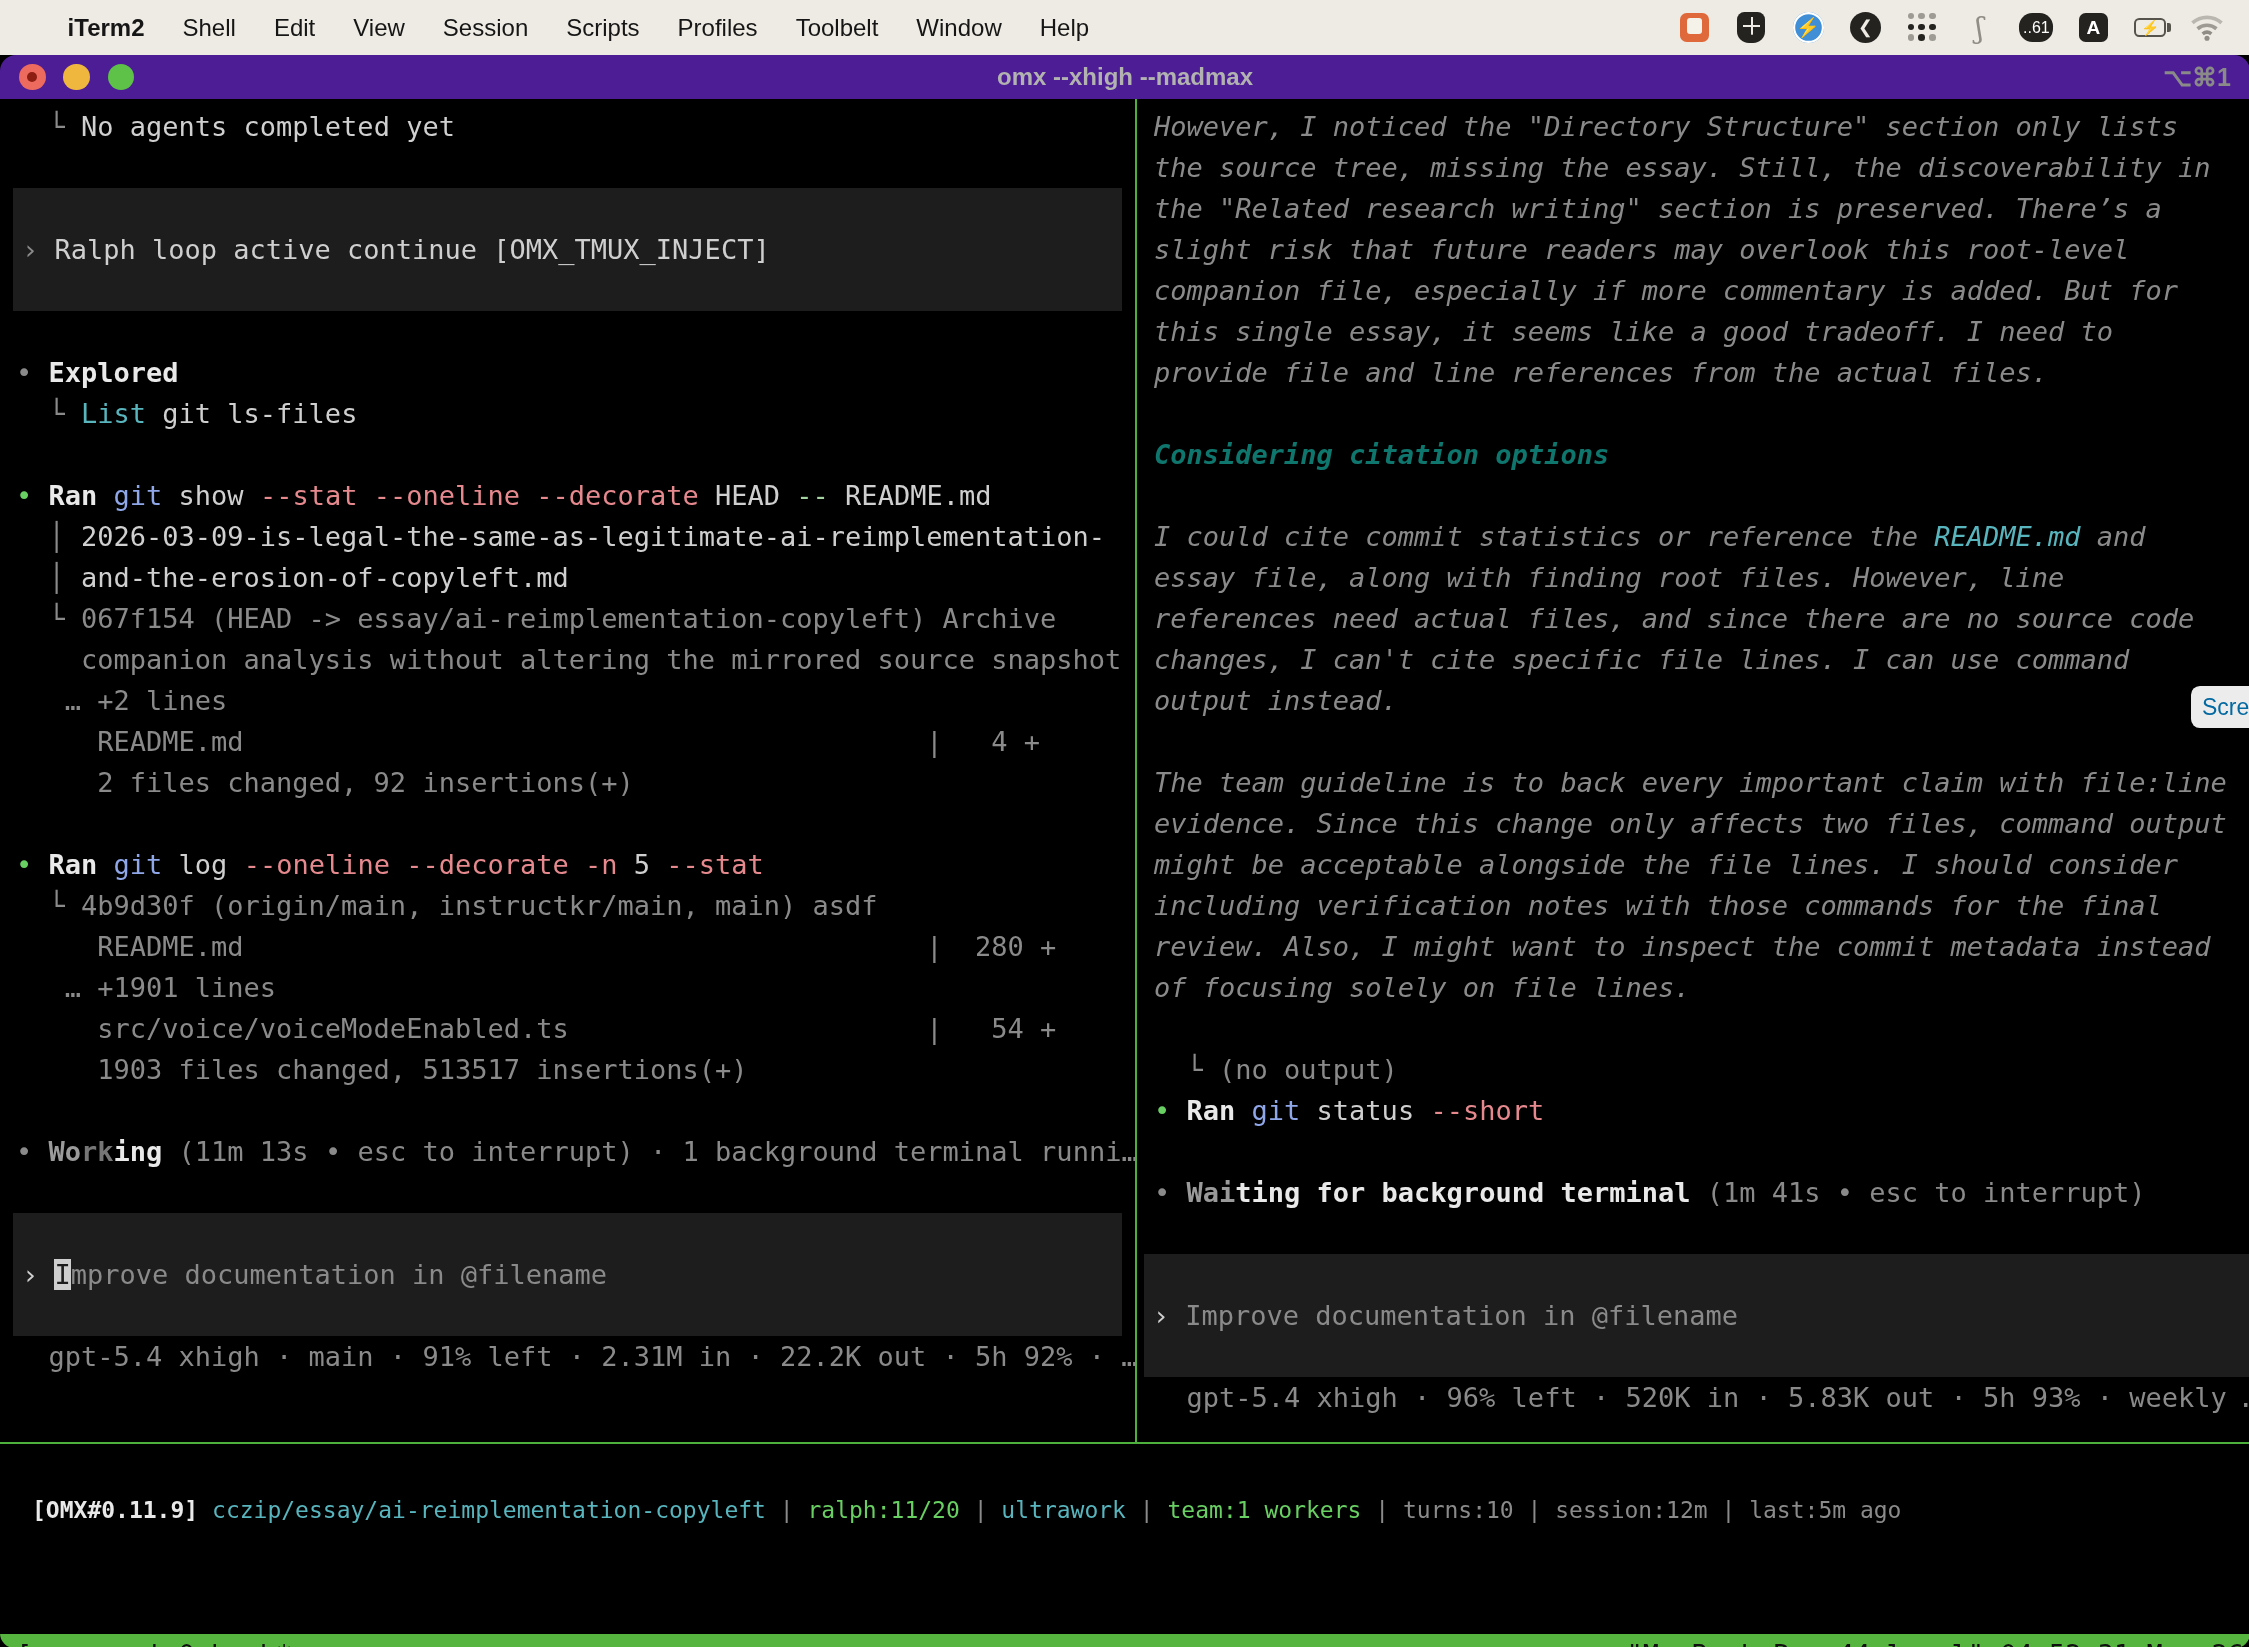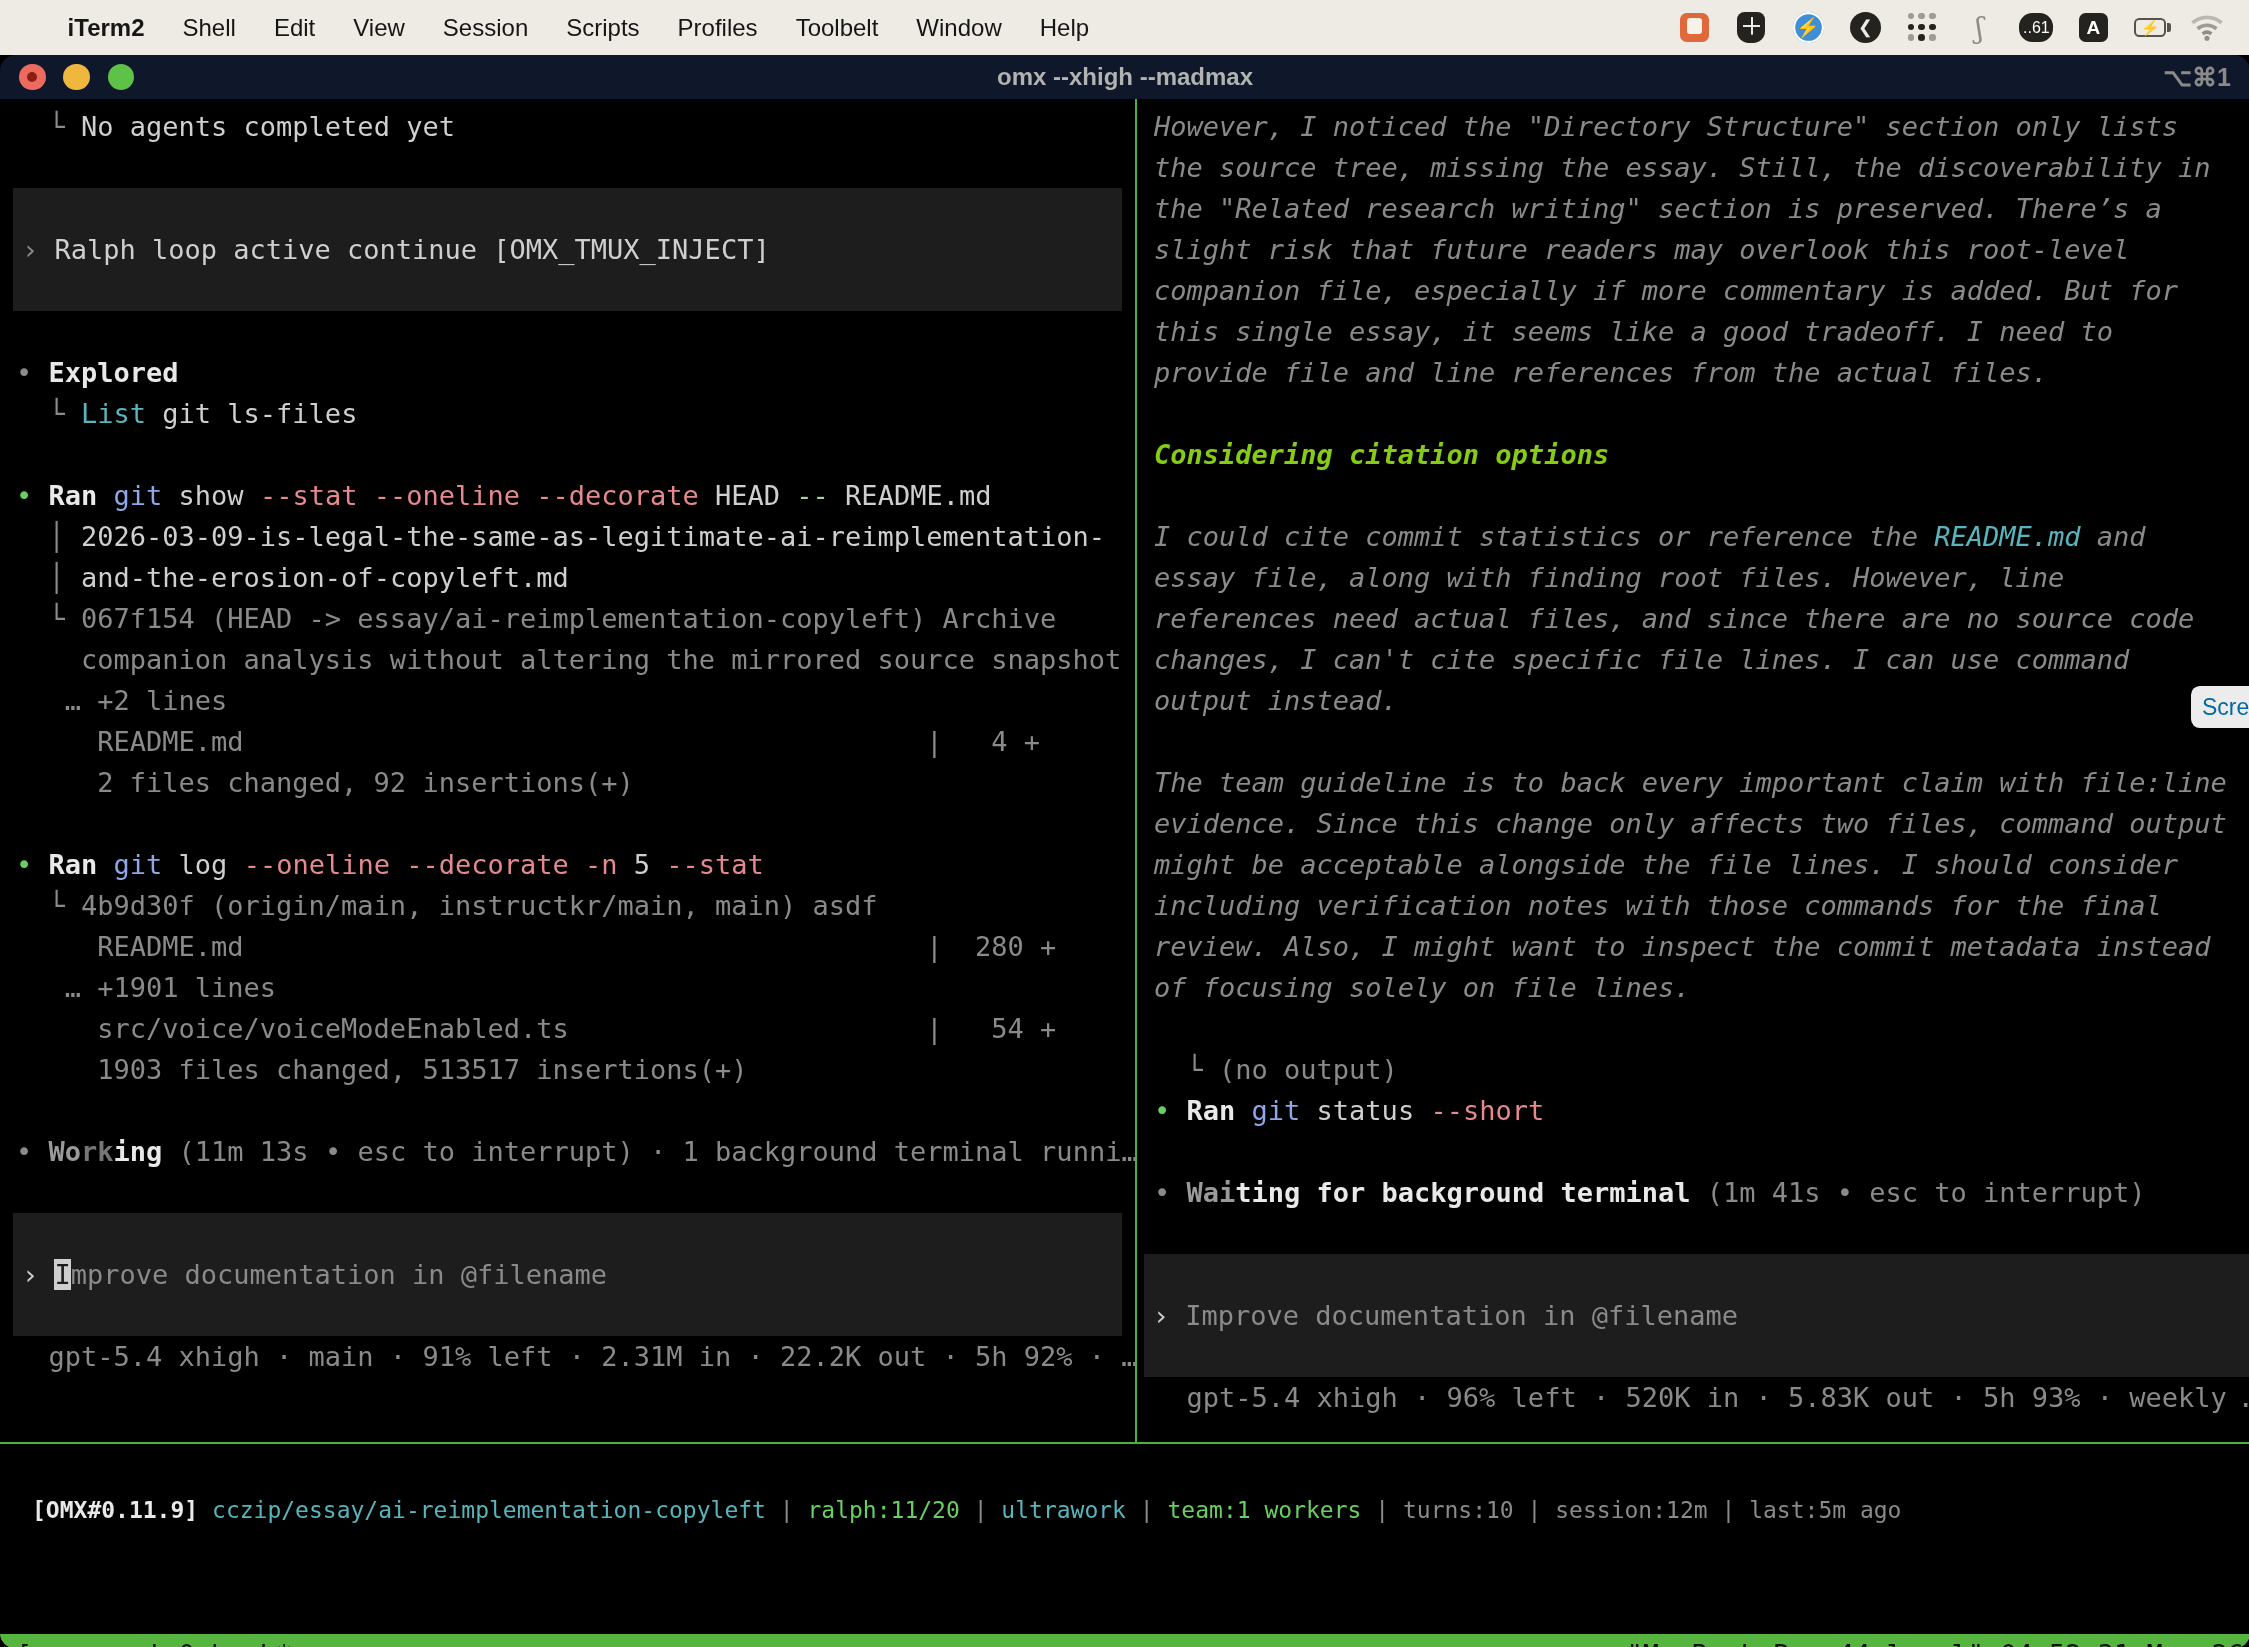--- a/index.html
+++ b/index.html
@@ -37,21 +37,21 @@
   .ic-akey { width:29.5px; height:29.5px; background:#24231f; border-radius:6.6px; color:#fff;
     font-weight:bold; font-size:19px; display:flex; align-items:center; justify-content:center;
     font-family:"Liberation Sans", sans-serif; }
   .ic-batt { width:37px; height:19px; border:2.2px solid #55534b; border-radius:5.2px; position:relative;
     display:flex; align-items:center; justify-content:center; color:#24231f; font-size:14.8px; }
   .ic-batt::after { content:""; position:absolute; right:-6.6px; width:3.7px; height:8.9px; background:#55534b; border-radius:0 2.2px 2.2px 0; }
 
   
   .window { position:absolute; top:55px; left:0; width:2250px; height:1593px;
     background:#000; border-radius:16px 16px 14.8px 14.8px; overflow:hidden; }
-  .titlebar { position:absolute; top:0; left:0; width:100%; height:44px; background:#0f172a;
+  .titlebar { position:absolute; top:0; left:0; width:100%; height:44px; background:#4c1d95;
     display:flex; align-items:center; }
   .lights { display:flex; gap:17.7px; padding-left:19px; }
   .light { width:26.6px; height:26.6px; border-radius:50%; }
   .light.red { background:#ec6a5e; position:relative; }
   .light.red::after { content:""; position:absolute; left:8px; top:8px; width:10.3px; height:10.3px;
     border-radius:50%; background:#8c1e12; }
   .light.yellow { background:#f0b73f; }
   .light.green { background:#5dc247; }
   .wtitle { position:absolute; left:0; right:0; text-align:center; color:#b2b2b0;
     font-family:"Liberation Sans", sans-serif; font-weight:bold; font-size:24px; }
@@ -76,21 +76,21 @@
   .c-bfg  { color:#e9e9e9; font-weight:bold; }
   .c-dim  { color:#8a8a8a; }
   .c-bdim { color:#9a9a9a; font-weight:bold; }
   .c-dim2 { color:#767676; font-weight:bold; }
   .c-cyan { color:#58b5be; }
   .c-blue { color:#8fa7e9; }
   .c-red  { color:#e5898e; }
   .c-green{ color:#68cf62; }
   .c-lgreen{ color:#a4d4a2; }
   .c-i    { color:#8a8a8a; font-style:italic; }
-  .c-ihead{ color:#84cc16; font-style:italic; font-weight:bold; }
+  .c-ihead{ color:#0f766e; font-style:italic; font-weight:bold; }
   .c-icyan{ color:#58b5be; font-style:italic; }
   .c-cursor{ background:#cfcfcf; color:#1d1d1d; }
 
   .omx-row { position:absolute; top:1391px; left:0; width:2250px; height:41px;
     line-height:41px; white-space:pre; padding-left:16px; font-size:23px; }
 
   .tmux-bar { position:absolute; top:1535px; left:0; width:2250px; height:42px; background:#55b53e;
     color:#101010; font-size:27px; line-height:42px; display:flex; white-space:pre; }
   .tmux-left { padding-left:16px; flex:1; }
   .tmux-right { padding-right:5.9px; text-align:right; }

